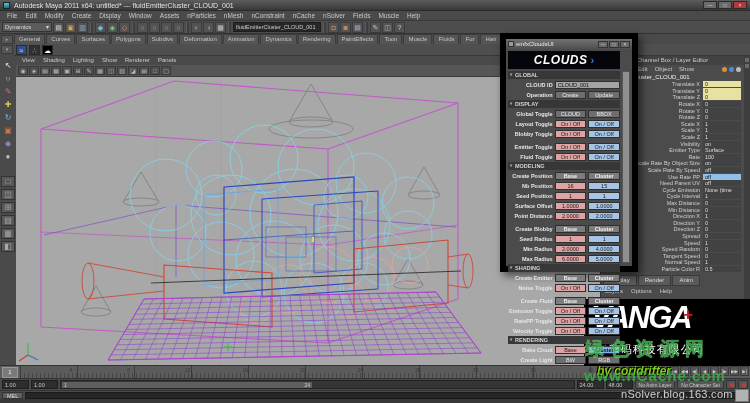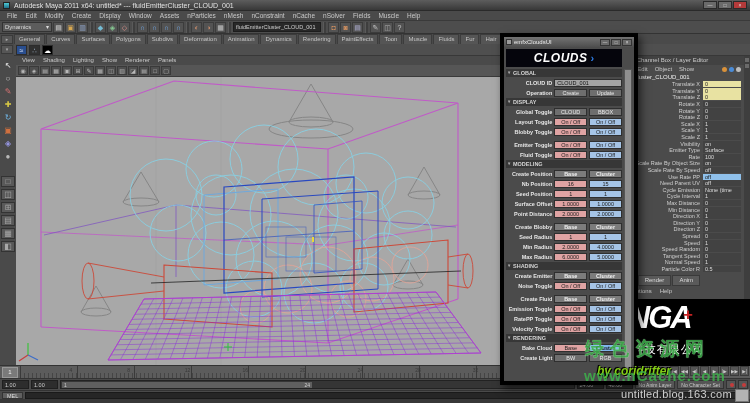--- a/index.html
+++ b/index.html
@@ -56,21 +56,21 @@
   .attr-val{width:38px;height:6px;background:#424242;font-size:5.5px;line-height:6px;color:#ddd;padding-left:2px}
   .attr-val.yellow{background:#e8e2a2;color:#222}
   .attr-val.blue{background:#8fc0ea;color:#111}
   .layer-tabs{display:flex;gap:1px;padding:3px 2px 0}
   .ltab{font-size:6px;color:#ddd;background:#5a5a5a;border:1px solid #3a3a3a;padding:0 6px;line-height:9px}
   .layer-menu{display:flex;gap:8px;font-size:6px;color:#c9c9c9;padding:2px 4px}
   .rstrip{position:absolute;left:744px;top:56px;width:6px;height:309px;background:#3e3e3e}
   .rstrip i{display:block;width:4px;height:4px;margin:2px auto;background:#6a6a6a}
 
   
-  .clouds-win{position:absolute;left:500px;top:33px;width:138px;height:352px;background:#4b4b4b;border:4px solid #000000;box-shadow:3px 4px 8px rgba(0,0,0,.55);z-index:70}
+  .clouds-win{position:absolute;left:500px;top:33px;width:138px;height:239px;background:#4b4b4b;border:6px solid #000000;box-shadow:3px 4px 8px rgba(0,0,0,.55);z-index:70}
   .cw-title{height:10px;background:linear-gradient(#737373,#4e4e4e);display:flex;align-items:center;gap:2px;padding:0 2px}
   .cw-ic{width:6px;height:6px;background:#9a9a9a;border:1px solid #333}
   .cw-title .t{font-size:6px;color:#ececec}
   .cw-btns{margin-left:auto;display:flex}
   .cw-btn{width:10px;height:7px;background:#6a6a6a;border:1px solid #333;font-size:4.5px;line-height:5px;text-align:center;color:#ddd;margin-left:1px}
   .cw-scroll{position:absolute;right:2px;top:32px;bottom:3px;width:8px;background:#8f8f8f;border:1px solid #555}
   .cw-header{height:18px;background:#05050c;margin:2px 12px 2px 2px;display:flex;align-items:center;justify-content:center;gap:3px}
   .cw-header .txt{color:#fff;font-weight:bold;font-style:italic;font-size:12px;letter-spacing:.5px}
   .cw-header .arr{color:#2f7fe8;font-weight:bold;font-size:11px}
   .cp-rows{padding:0 12px 0 2px}
@@ -740,13 +740,13 @@
 <div class="vanga">
   <span class="logo">VANGA</span>
   <span class="vplus">+</span>
   <span class="cn">
     <span>画</span><span class="red">+</span><span>数码科技有限公司</span>
   </span>
 </div>
 <div class="byline">by coridrifter</div>
 <div class="green1">绿色资源网</div>
 <div class="green2">www.nCache.com</div>
-<div class="blog">untitled.blog.163.com</div>
+<div class="blog">nSolver.blog.163.com</div>
 
 </body></html>

